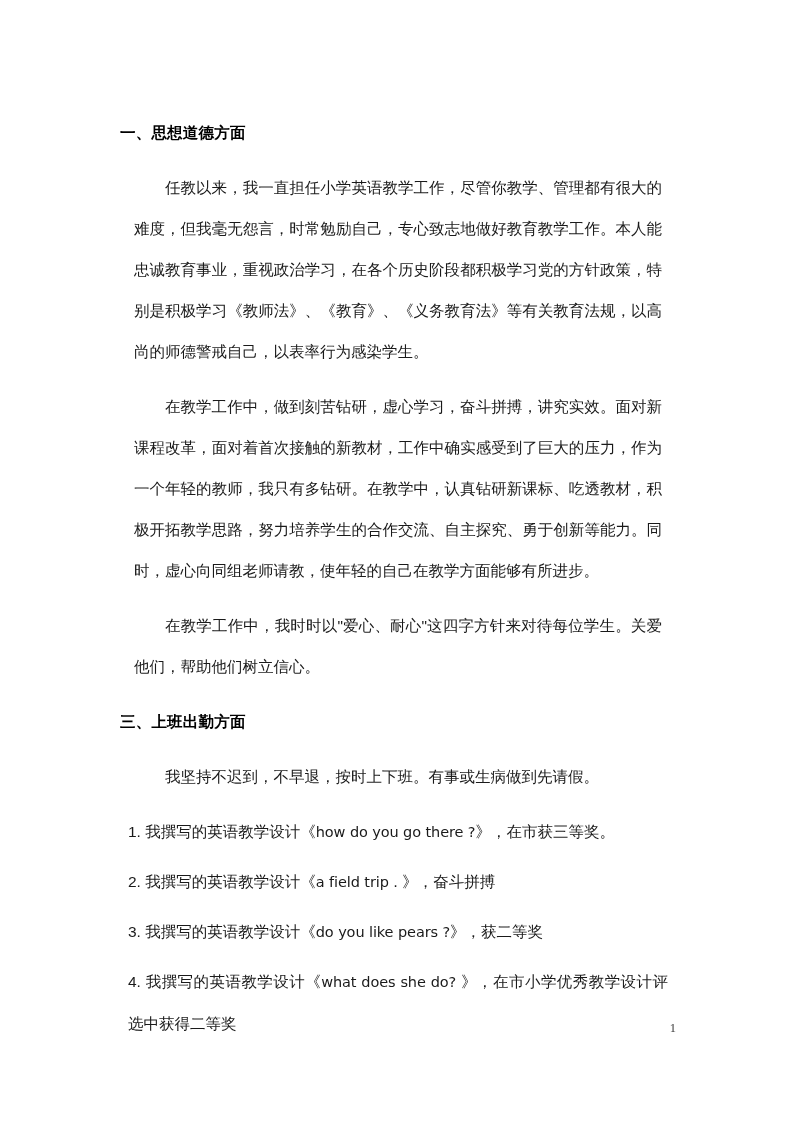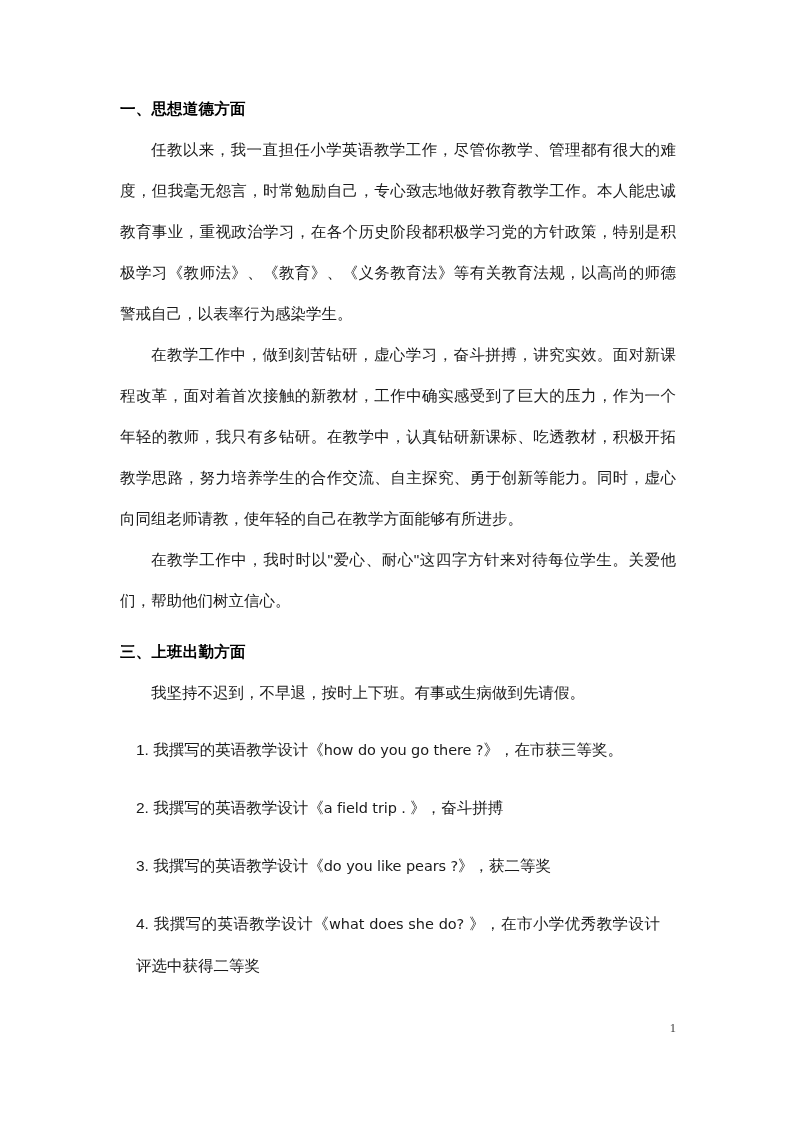--- a/index.html
+++ b/index.html
@@ -21,21 +21,21 @@
     top: 0;
     width: 793px;
     height: 1122px;
     background: #ffffff;
     overflow: hidden;
   }
 
   .content {
     position: absolute;
     left: 120px;
-    top: 88px;
+    top: 112px;
     width: 556px;
   }
 
   
   .heading {
     font-size: 15.5px;
     font-weight: bold;
     color: #000000;
     line-height: 41px;
     margin: 0;
@@ -44,33 +44,33 @@
   }
   .heading-gap {
     margin-top: 10px;
   }
 
   
   .para {
     font-size: 15.5px;
     color: #1a1a1a;
     line-height: 41px;
-    margin: 0;
+    margin: 14px;
     text-indent: 31px;
     text-align: justify;
     text-justify: inter-ideograph;
     word-break: break-all;
   }
 
   
   .list-item {
     font-size: 15.5px;
     color: #1a1a1a;
     line-height: 41px;
-    margin: 16px;
+    margin: 8px;
     text-indent: 0;
     text-align: justify;
     text-justify: inter-ideograph;
     word-break: break-all;
   }
 
   
   .latin {
     font-family: "DejaVu Sans", "Liberation Sans", sans-serif;
     font-size: 14.5px;

